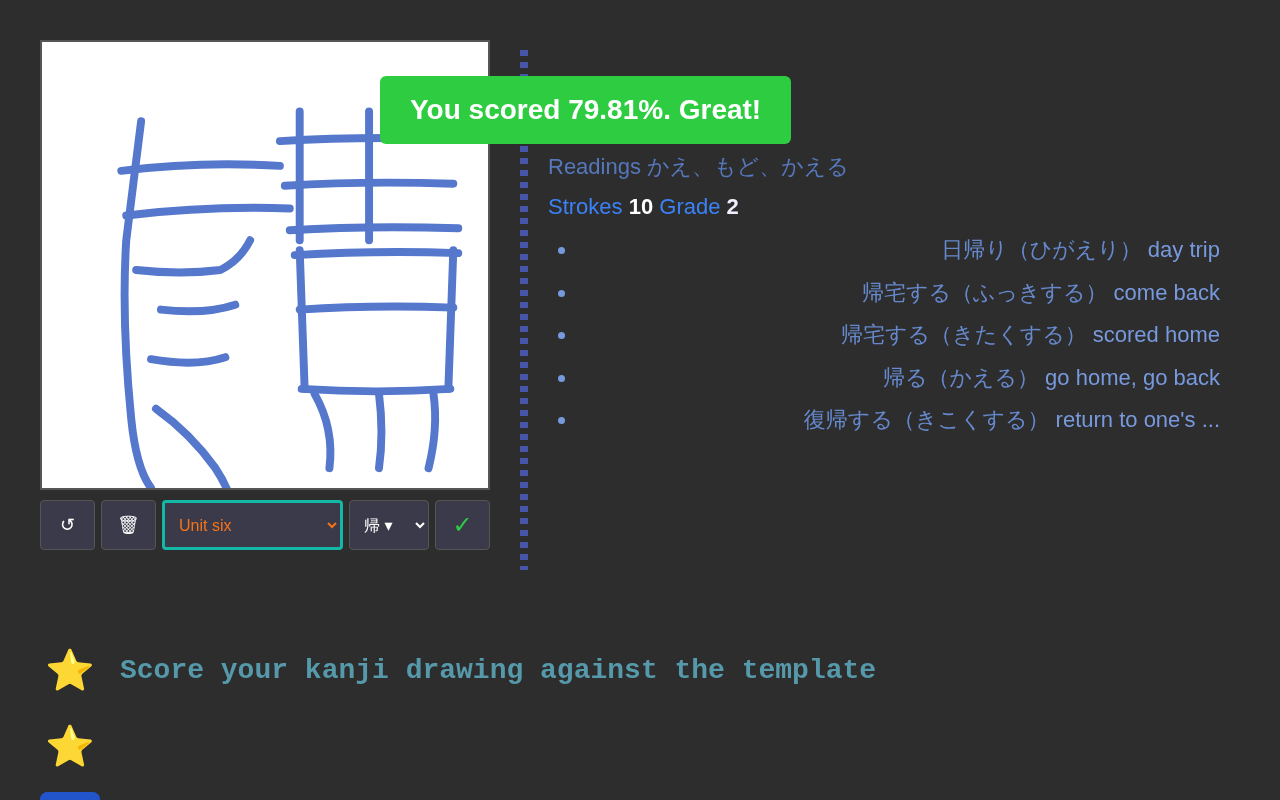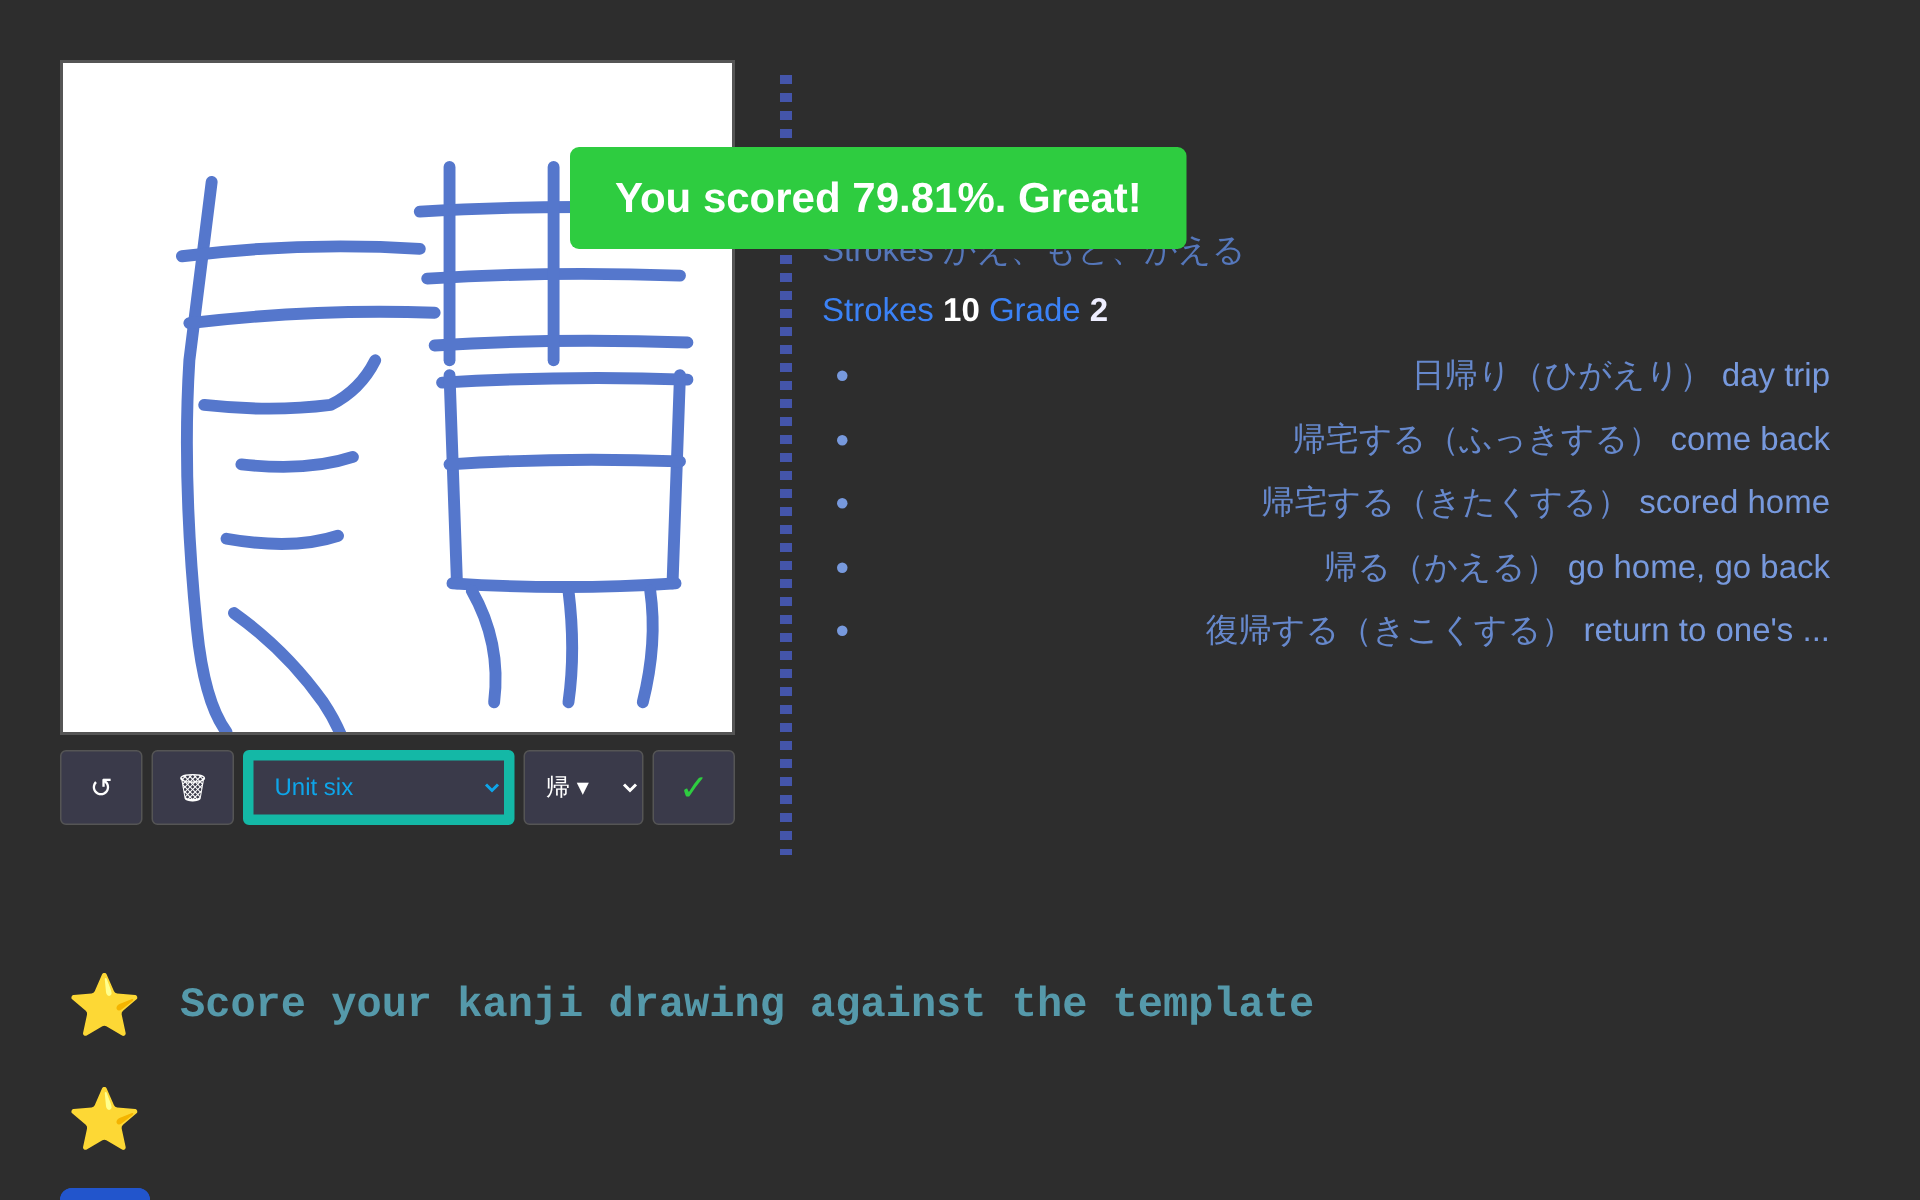--- a/index.html
+++ b/index.html
@@ -38,21 +38,21 @@
     }
 
     .kanji-svg {
       width: 100%;
       height: 100%;
     }
 
     
     .score-banner {
       position: absolute;
-      top: 58px;
+      top: 36px;
       left: 340px;
       background: #2ecc40;
       color: white;
       font-size: 28px;
       font-weight: bold;
       padding: 18px 30px;
       border-radius: 6px;
       white-space: nowrap;
       z-index: 10;
     }
@@ -77,23 +77,23 @@
       display: flex;
       align-items: center;
       justify-content: center;
       color: white;
       font-size: 18px;
     }
 
     .unit-select {
       height: 50px;
       background: #3a3a4a;
-      border: 7px solid #14b8a6;
+      border: 3px solid #14b8a6;
       border-radius: 4px;
-      color: #0ea5e9;
+      color: #f97316;
       font-size: 16px;
       padding: 0 10px;
       cursor: pointer;
       flex: 1;
     }
 
     .kanji-select {
       height: 50px;
       background: #3a3a4a;
       border: 1px solid #555;
@@ -293,21 +293,21 @@
       <button class="check-btn">
         <span>✓</span>
       </button>
     </div>
   </div>
 
   <div class="dot-divider"></div>
 
   <div class="right-panel">
     <div class="kanji-title">帰 return</div>
-    <div class="readings">Strokes かえ、もど、かえる</div>
+    <div class="readings">Readings かえ、もど、かえる</div>
     <div class="stroke-info"><span>Strokes </span><span style="font-weight: bold; color: #ffffff;">10</span><span> Grade </span><span style="font-weight: bold; color: rgb(238, 238, 255);">2</span></div>
     <ul class="meanings-list">
       <li>
         <span class="word">日帰り（ひがえり）</span>
         <span> day trip</span>
       </li>
       <li>
         <span class="word">帰宅する（ふっきする）</span>
         <span> come back</span>
       </li>

